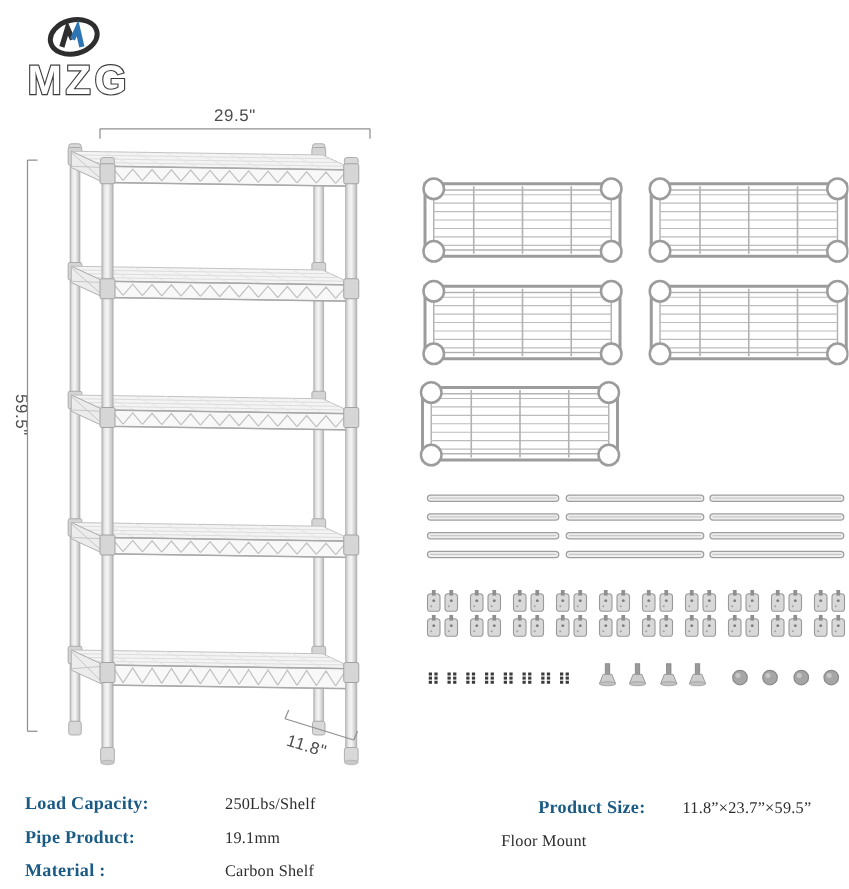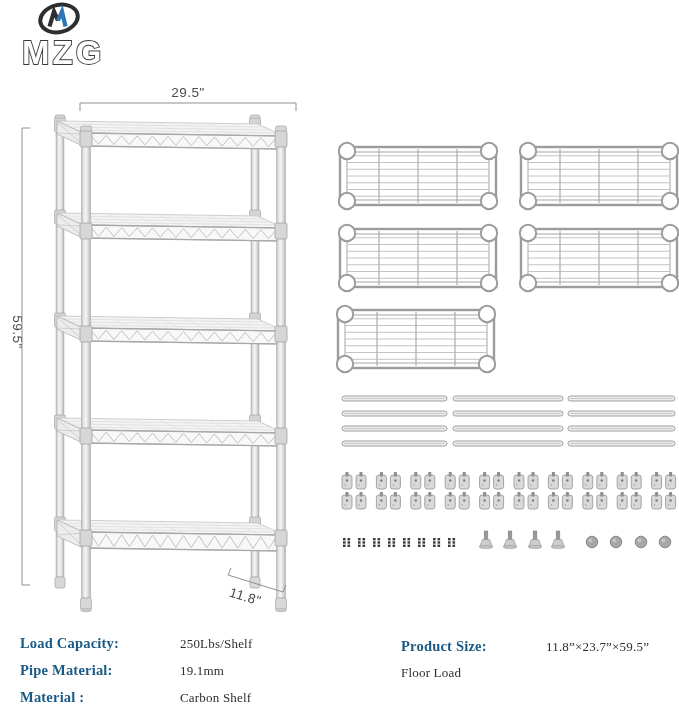--- a/index.html
+++ b/index.html
@@ -1,31 +1,31 @@
 <!DOCTYPE html>
 <html style="--label-blue: #1a5b85; --value-dark: #2d2d2d; --brand-blue: #2e75b6; --dim-gray: #4c4c4c;"><head>
 <meta charset="utf-8">
 <style>
   * { margin:0; padding:0; box-sizing:border-box; }
   html,body { width:679px; height:711px; background:#ffffff; overflow:hidden; position:relative;
               font-family:"Liberation Sans",sans-serif; }
-  .logo { position:absolute; left:18px; top:2px; }
+  .logo { position:absolute; left:18px; top:13px; }
   .brand-text { font-family:"Liberation Sans",sans-serif; font-size:33px; font-weight:bold;
                 letter-spacing:3px; fill:#ffffff; stroke:#3a3a3a; stroke-width:1.8px; paint-order:stroke; }
   .m-dark { stroke:#2e2e2e; }
   .m-blue { stroke:var(--brand-blue,#2e75b6); }
   #unit-svg  { position:absolute; left:0; top:80px; }
   #parts-svg { position:absolute; left:330px; top:130px; }
   .dim-text { font-family:"Liberation Sans",sans-serif; font-size:13.5px; letter-spacing:0.5px;
               fill:var(--dim-gray,#4c4c4c); }
   .specs { position:absolute; left:0; top:0; width:679px; height:711px;
            font-family:"Liberation Serif",serif; pointer-events:none; }
   .spec-col { position:absolute; }
   .col-left  { left:20px;  top:635px; }
-  .col-right { left:401px; top:638px; }
+  .col-right { left:401px; top:638px;text-align:center; }
   .spec-row { display:flex; align-items:baseline; height:27px; }
   .spec-label { font-weight:bold; font-size:14.5px; color:var(--label-blue,#1a5b85); letter-spacing:0.2px; }
   .col-left  .spec-label { width:160px; }
   .col-right .spec-label { width:145px; }
   .spec-value { font-size:13px; color:var(--value-dark,#2d2d2d); letter-spacing:0.2px; }
 </style>
 </head>
 <body>
 
 <div class="logo">
@@ -642,30 +642,30 @@
     </g>
   </svg>
 
 <div class="specs">
   <div class="spec-col col-left">
     <div class="spec-row">
       <span class="spec-label">Load Capacity:</span>
       <span class="spec-value">250Lbs/Shelf</span>
     </div>
     <div class="spec-row">
-      <span class="spec-label">Pipe Material:</span>
+      <span class="spec-label">Pipe Product:</span>
       <span class="spec-value">19.1mm</span>
     </div>
     <div class="spec-row">
       <span class="spec-label">Material :</span>
       <span class="spec-value">Carbon Shelf</span>
     </div>
   </div>
   <div class="spec-col col-right">
     <div class="spec-row">
       <span class="spec-label">Product Size:</span>
       <span class="spec-value">11.8”×23.7”×59.5”</span>
     </div>
     <div class="spec-row">
-      <span class="spec-value">Floor Load</span>
+      <span class="spec-value">Floor Mount</span>
     </div>
   </div>
 </div>
 
 </body></html>

